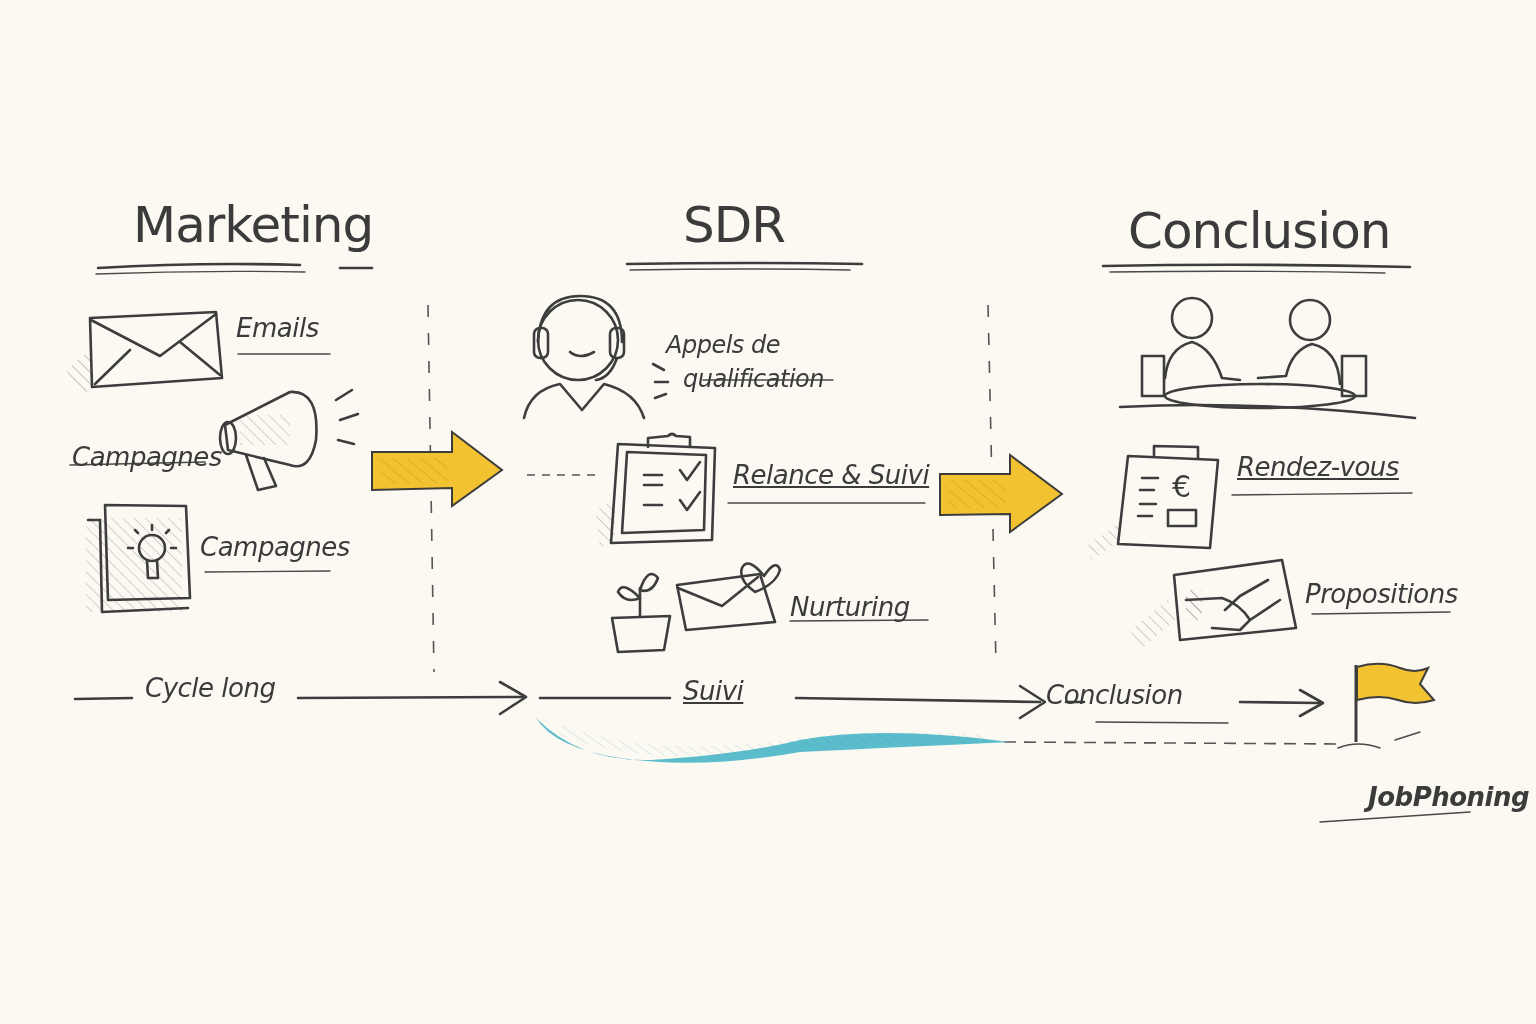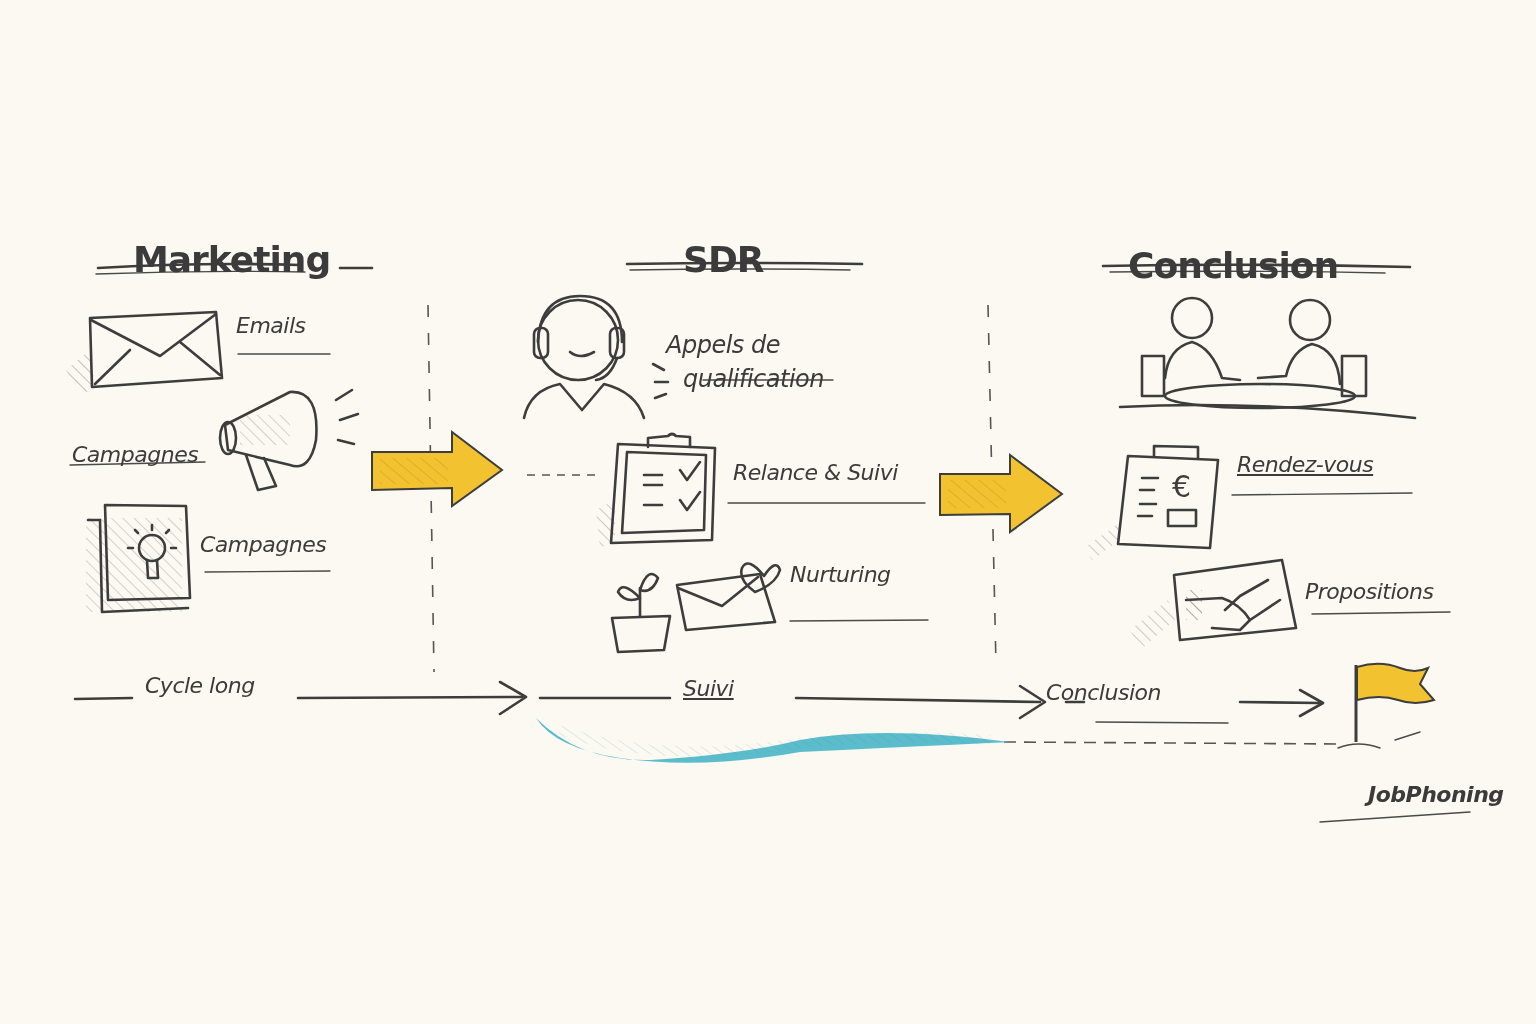--- a/index.html
+++ b/index.html
@@ -11,22 +11,22 @@
     position:relative;
   }
   .abs { position:absolute; }
   .hand {
     font-family:"DejaVu Sans", sans-serif;
     color:#3b3b3b;
     font-style:italic;
     letter-spacing:-0.5px;
     white-space:nowrap;
   }
-  .title { font-size:36px; font-style:normal; font-weight:700; letter-spacing:-1px;margin-top:43px; }
-  .label { font-size:22px; }
+  .title { font-size:50px; font-style:normal; font-weight:400; letter-spacing:-1px; }
+  .label { font-size:26px; }
   .small { font-size:24px;margin-top:25px; }
   svg { position:absolute; left:0; top:0; overflow:visible; }
   .stroke { fill:none; stroke:#3d3d3d; stroke-width:2.6; stroke-linecap:round; stroke-linejoin:round; }
   .thin { fill:none; stroke:#4a4a4a; stroke-width:1.4; stroke-linecap:round; }
 </style>
 </head>
 <body>
 
 <svg width="1536" height="1024">
   <defs>
@@ -180,22 +180,22 @@
 <div class="abs hand title" style="left:133px;top:196px;">Marketing</div>
 <div class="abs hand title" style="left:683px;top:196px;">SDR</div>
 <div class="abs hand title" style="left:1128px;top:202px;">Conclusion</div>
 
 <div class="abs hand label" style="left:236px;top:313px;">Emails</div>
 <div class="abs hand label" style="left:72px;top:442px;">Campagnes</div>
 <div class="abs hand label" style="left:200px;top:532px;">Campagnes</div>
 
 <div class="abs hand small" style="left:666px;top:306px;">Appels de</div>
 <div class="abs hand small" style="left:683px;top:340px;">qualification</div>
-<div class="abs hand label" style="left:733px;top:460px;">Relance &amp; Suivi</div>
-<div class="abs hand label" style="left:790px;top:562px;">Nurturing</div>
+<div class="abs hand label" style="left:733px;top:460px;text-decoration:underline;">Relance &amp; Suivi</div>
+<div class="abs hand label" style="left:790px;top:592px;">Nurturing</div>
 
 <div class="abs hand label" style="left:1237px;top:452px;text-decoration:underline;">Rendez-vous</div>
 <div class="abs hand label" style="left:1305px;top:579px;">Propositions</div>
 
 <div class="abs hand label" style="left:145px;top:673px;">Cycle long</div>
 <div class="abs hand label" style="left:683px;top:676px;text-decoration:underline;">Suivi</div>
 <div class="abs hand label" style="left:1046px;top:680px;">Conclusion</div>
 <div class="abs hand label" style="left:1368px;top:782px;font-weight:bold;">JobPhoning</div>
 
 </body></html>

